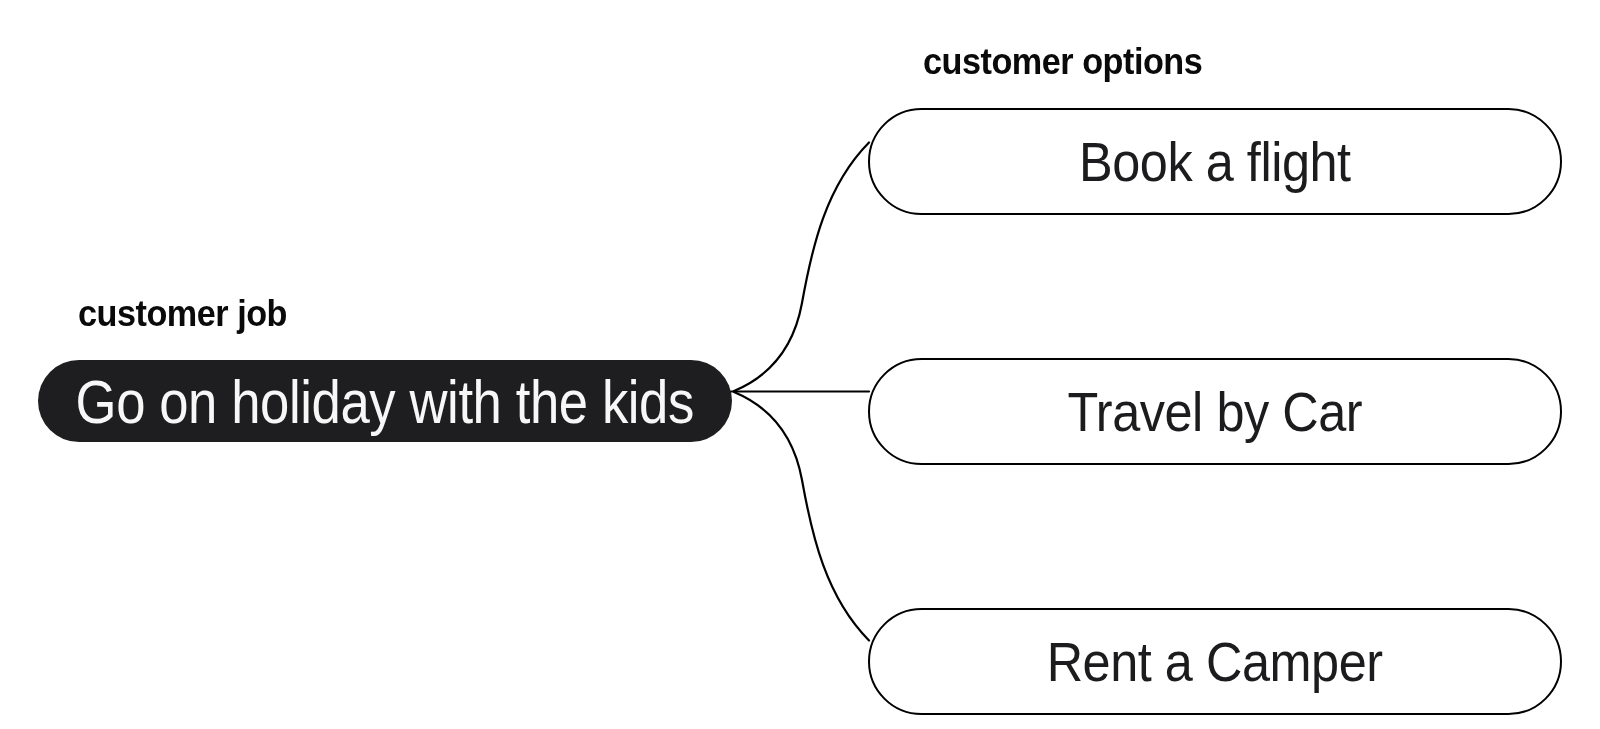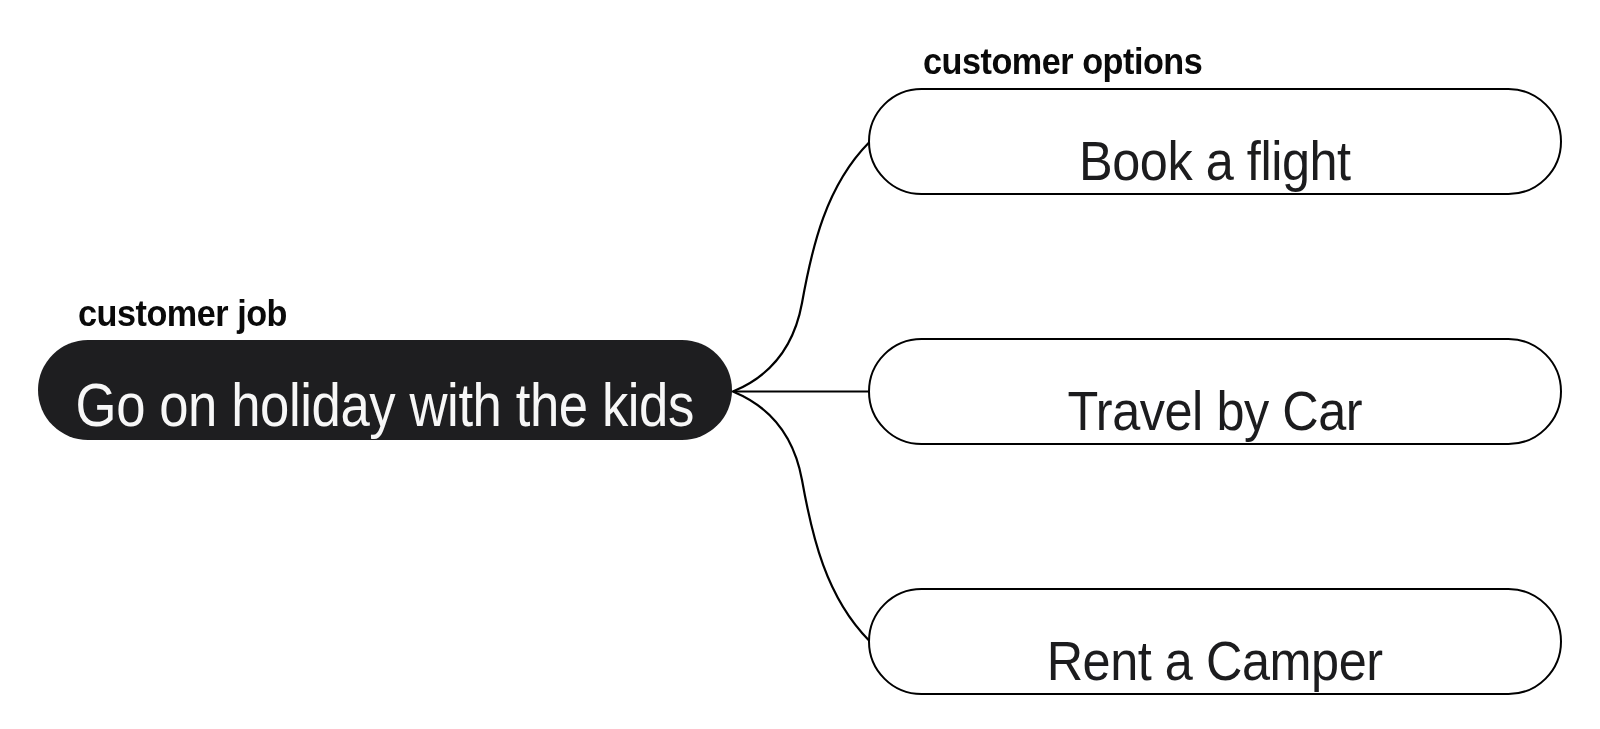--- a/index.html
+++ b/index.html
@@ -30,27 +30,28 @@
   }
   .connectors path {
     fill: none;
     stroke: var(--line);
     stroke-width: 2.2;
     stroke-linecap: round;
   }
   .node {
     position: absolute;
     display: flex;
-    align-items: flex-end;
+    align-items: center;
     justify-content: center;
     cursor: default;
+    margin-top: 20px;
   }
   .node-root {
     left: 38px; top: 340px;
-    width: 694px; height: 100px;
+    width: 694px; height: 82px;
     background: var(--root-fill);
     border-radius: 51px;
   }
   .node-root .node-text {
     color: var(--root-text);
     font-size: 62px;
     font-weight: 300;
     white-space: nowrap;
     display: inline-block;
     transform: scaleX(0.85);

